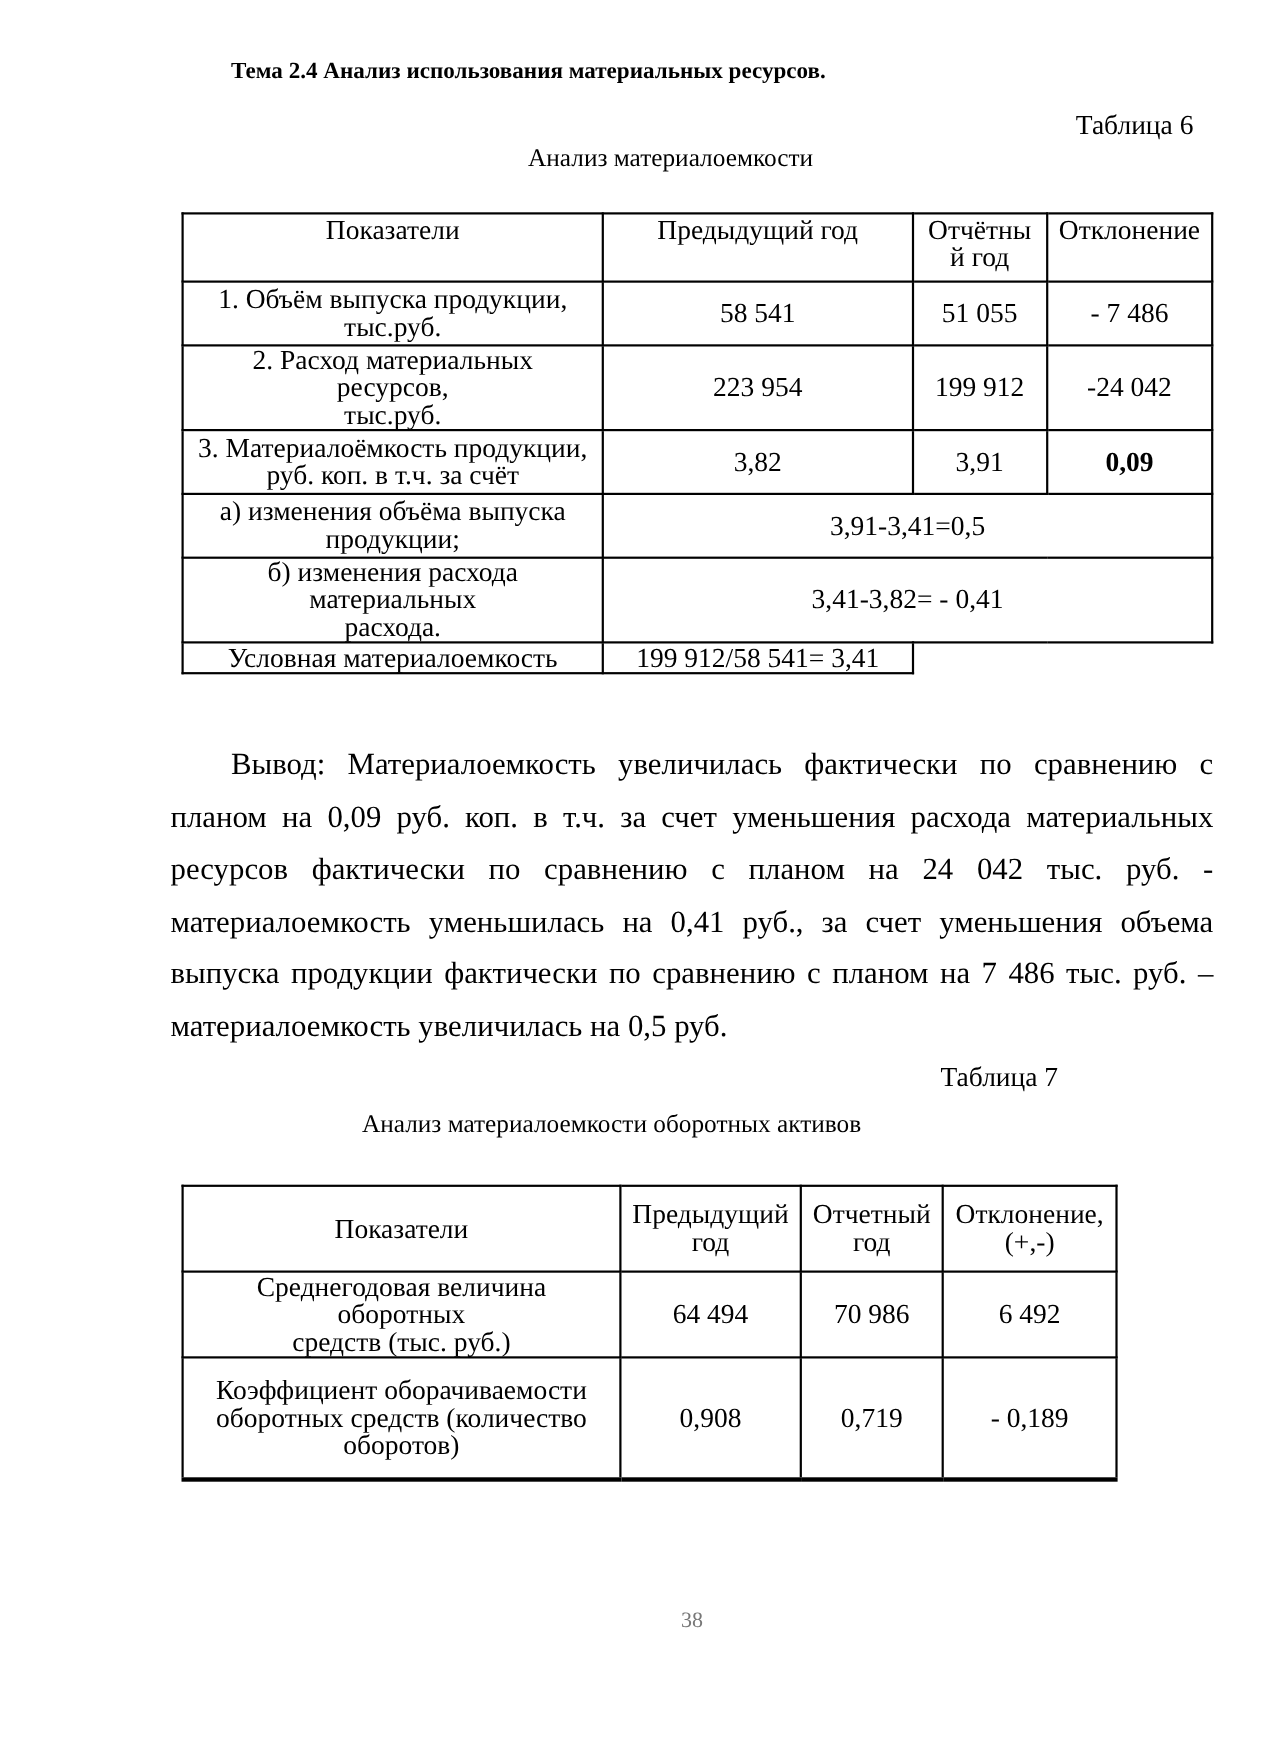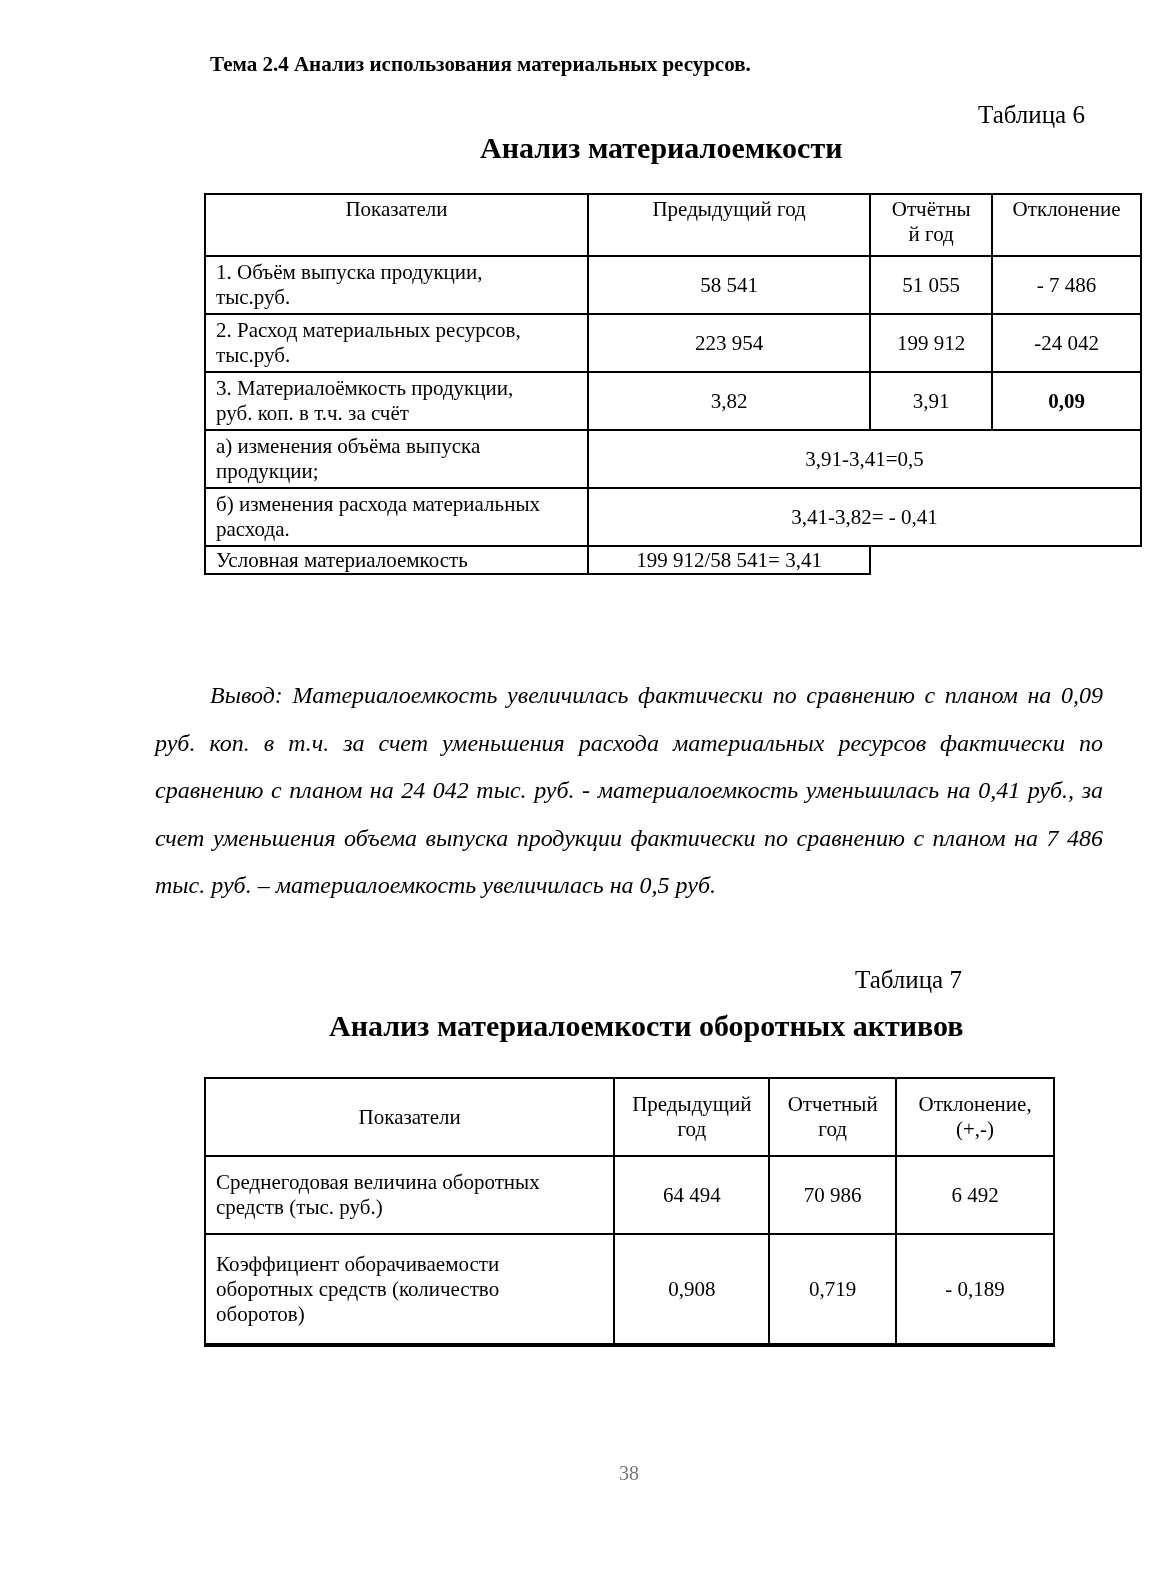--- a/index.html
+++ b/index.html
@@ -8,39 +8,39 @@
     font-family: "Liberation Serif", "DejaVu Serif", serif; color: #000;
   }
   .abs { position: absolute; }
   .heading {
     left: 210px; top: 52px; font-size: 21px; font-weight: bold; white-space: nowrap;
   }
   .table-num {
     font-size: 25px; white-space: nowrap;
   }
   .table-title {
-    font-size: 30px; white-space: nowrap; text-align: center; font-weight: bold;
+    font-size: 23px; white-space: nowrap; text-align: center;
   }
-  table.t { border-collapse: collapse; position: absolute; font-size: 21px; line-height: 25px; margin-left: 39px; }
+  table.t { border-collapse: collapse; position: absolute; font-size: 25px; line-height: 25px; }
   table.t td { border: 2px solid #000; padding: 0 10px; vertical-align: middle; }
   table.t td.c { text-align: center; }
-  table.t td.l { text-align: left; }
+  table.t td.l { text-align: center; }
   table.t td.top { vertical-align: top; padding-top: 2px; }
   table.t td.none { border: none; }
   .b { font-weight: bold; }
 
   #t6 { left: 165px; top: 193px; width: 938px; }
   #t6 td { border-width: 2.5px; }
   #t6 tr.r2 td { height: 58px; }
   #t6 tr.r1 td { height: 56px; }
   #t6 tr.rs td { height: 26px; padding-top: 0; padding-bottom: 0; }
 
   .conclusion {
-    left: 155px; top: 672px; width: 948px; font-size: 24px; line-height: 47.5px;
-    text-align: justify; text-indent: 55px; font-style: italic;
+    left: 155px; top: 672px; width: 948px; font-size: 28px; line-height: 47.5px;
+    text-align: justify; text-indent: 55px;
   }
 
   #t7 { left: 165px; top: 1077px; width: 851px; }
   #t7 td { border-width: 2.5px; }
   #t7 tr.h td { height: 76px; }
   #t7 tr.a td { height: 38px; }
   #t7 tr.b2 td { height: 76px; }
   #t7 tr.c3 td { height: 108px; border-bottom-width: 4px; }
 
   .page-num {

